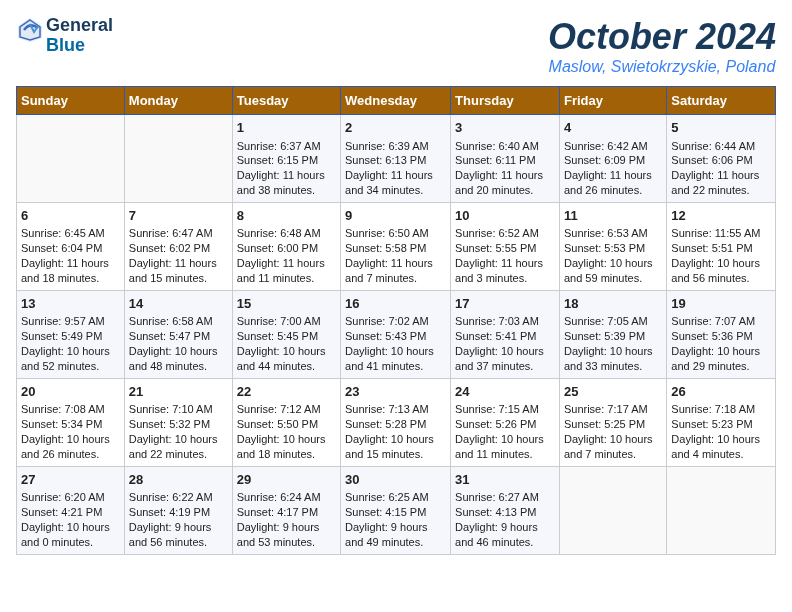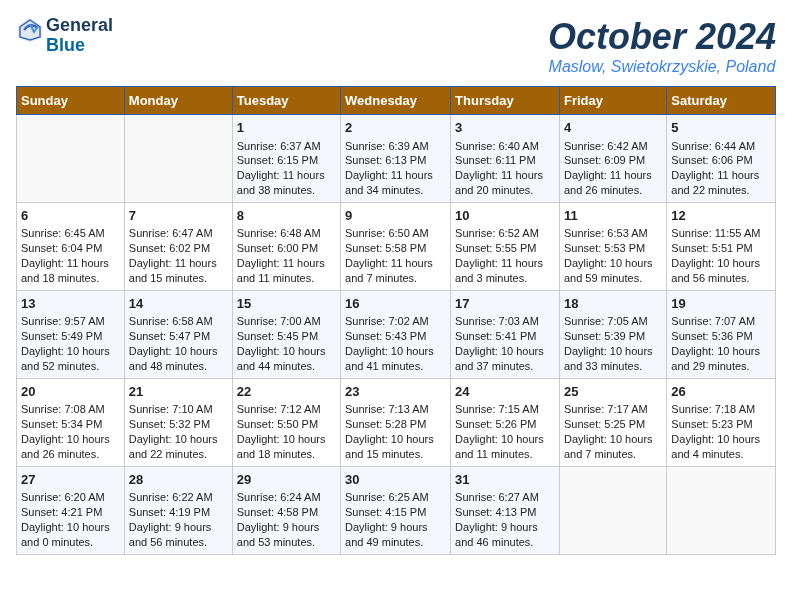--- a/index.html
+++ b/index.html
@@ -319,21 +319,21 @@
         <td>
           <span class="day-num">28</span>
           <div>Sunrise: 6:22 AM</div>
           <div>Sunset: 4:19 PM</div>
           <div>Daylight: 9 hours</div>
           <div>and 56 minutes.</div>
         </td>
         <td>
           <span class="day-num">29</span>
           <div>Sunrise: 6:24 AM</div>
-          <div>Sunset: 4:58 PM</div>
+          <div>Sunset: 4:17 PM</div>
           <div>Daylight: 9 hours</div>
           <div>and 53 minutes.</div>
         </td>
         <td>
           <span class="day-num">30</span>
           <div>Sunrise: 6:25 AM</div>
           <div>Sunset: 4:15 PM</div>
           <div>Daylight: 9 hours</div>
           <div>and 49 minutes.</div>
         </td>

